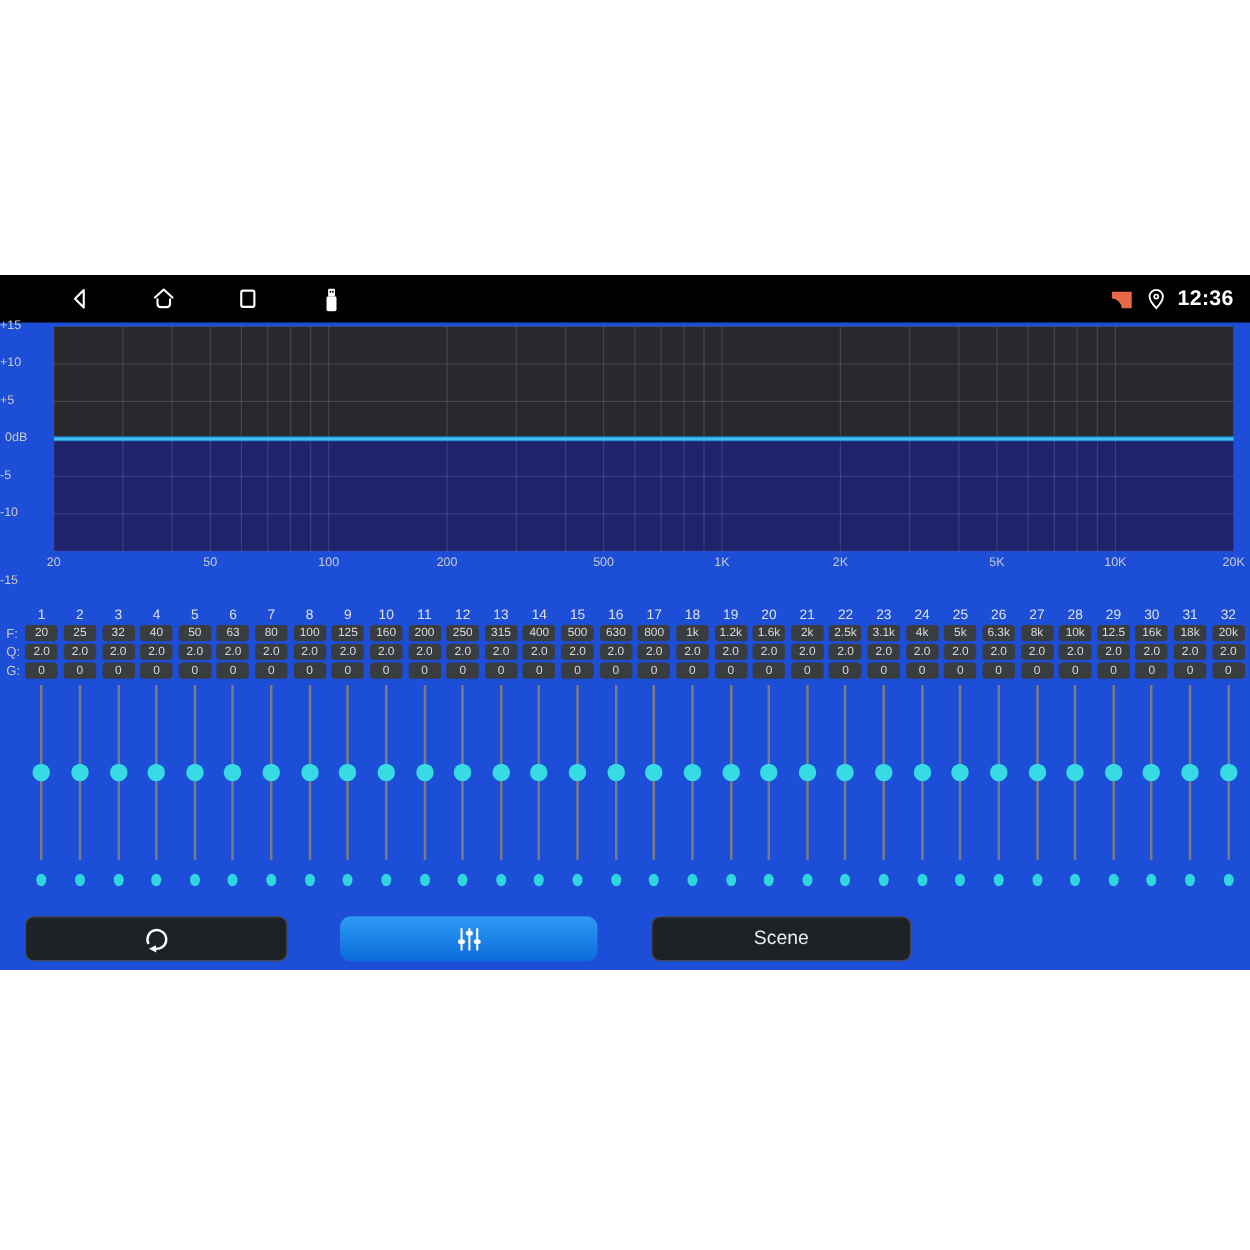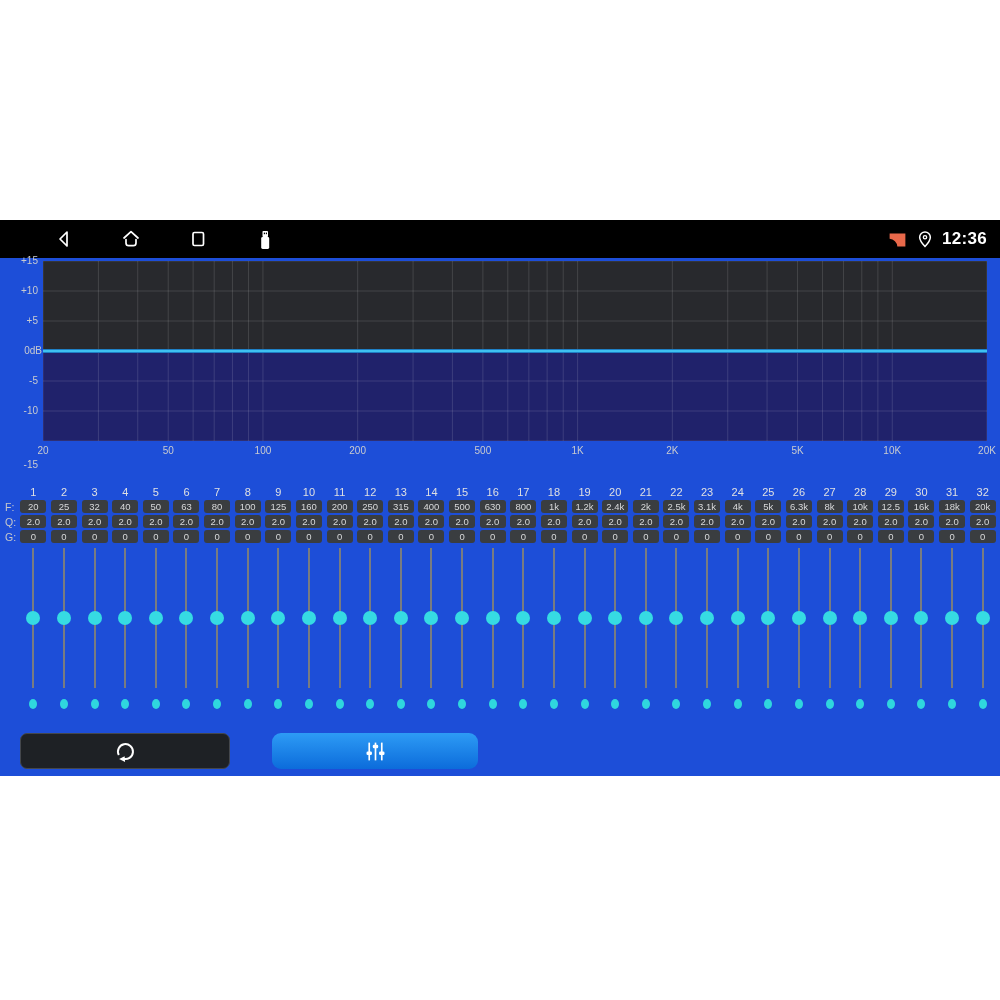--- a/index.html
+++ b/index.html
@@ -10,21 +10,21 @@
   
   .status-bar{position:absolute;top:0;left:0;right:0;height:38px;background:#000;display:flex;align-items:center}
   .nav-icons{display:flex;align-items:center;gap:43px;padding-left:52px}
   .status-right{margin-left:auto;display:flex;align-items:center;gap:7px;padding-right:13px}
   .time{color:#fff;font-size:17px;font-weight:bold;letter-spacing:.3px}
   .sicon{display:block}
 
   
   .eq-graph{position:absolute;top:38px;left:0;right:0;height:206px}
   .plot{position:absolute;left:43px;top:3px;width:944px;height:180px}
-  .db-label{position:absolute;width:38px;text-align:right;font-size:10px;color:#c9cbcf}
+  .db-label{position:absolute;width:38px;font-size:10px;color:#c9cbcf}
   .freq-label{position:absolute;width:34px;text-align:center;font-size:10px;color:#c9cbcf;top:187px}
 
   
   .band-row{position:absolute;top:245px;left:18px;right:2px;height:17px;display:grid;grid-template-columns:repeat(32,1fr)}
   .band{margin:0 1px;border-radius:1px;font-size:10.5px;color:#e9eef6;text-align:center;line-height:17px;
         white-space:nowrap;overflow:hidden}
 
   
   .ch-row{position:absolute;left:18px;right:2px;display:grid;grid-template-columns:repeat(32,1fr)}
   .row-label{position:absolute;left:5px;font-size:10.5px;color:#c6c8ca}
@@ -239,21 +239,21 @@
       <div class="cell">
         <div class="val-box">800</div>
       </div>
       <div class="cell">
         <div class="val-box">1k</div>
       </div>
       <div class="cell">
         <div class="val-box">1.2k</div>
       </div>
       <div class="cell">
-        <div class="val-box">2.4k</div>
+        <div class="val-box">1.6k</div>
       </div>
       <div class="cell">
         <div class="val-box">2k</div>
       </div>
       <div class="cell">
         <div class="val-box">2.5k</div>
       </div>
       <div class="cell">
         <div class="val-box">3.1k</div>
       </div>
@@ -720,14 +720,17 @@
   <div class="btn btn-active" style="left:272px;width:206px">
     <svg width="23" height="23" viewBox="0 0 22 22">
       <line x1="5" y1="2.5" x2="5" y2="19.5" stroke="#fff" stroke-width="1.6"></line>
       <line x1="11" y1="2.5" x2="11" y2="19.5" stroke="#fff" stroke-width="1.6"></line>
       <line x1="17" y1="2.5" x2="17" y2="19.5" stroke="#fff" stroke-width="1.6"></line>
       <rect x="2.4" y="11" width="5.2" height="3.4" rx="1.2" fill="#fff"></rect>
       <rect x="8.4" y="4.6" width="5.2" height="3.4" rx="1.2" fill="#fff"></rect>
       <rect x="14.4" y="11" width="5.2" height="3.4" rx="1.2" fill="#fff"></rect>
     </svg>
   </div>
+  <div class="btn" style="left:521px;width:208px">
+    <span>Scene</span>
+  </div>
 
 </div>
 
 </body></html>

